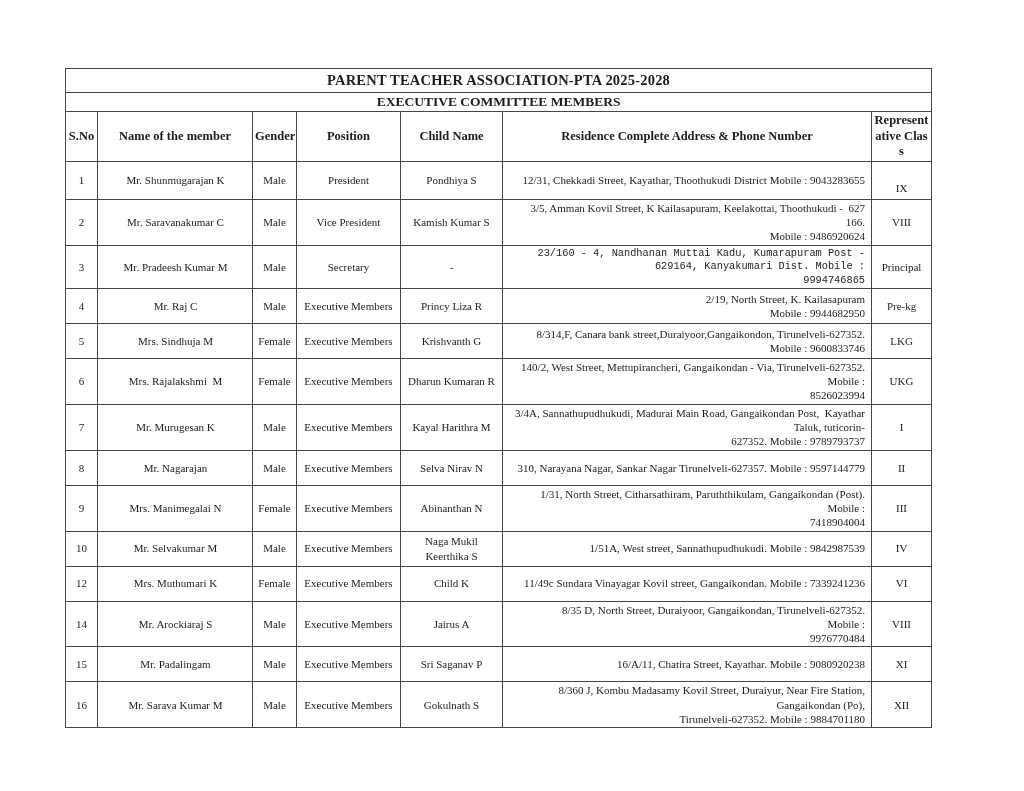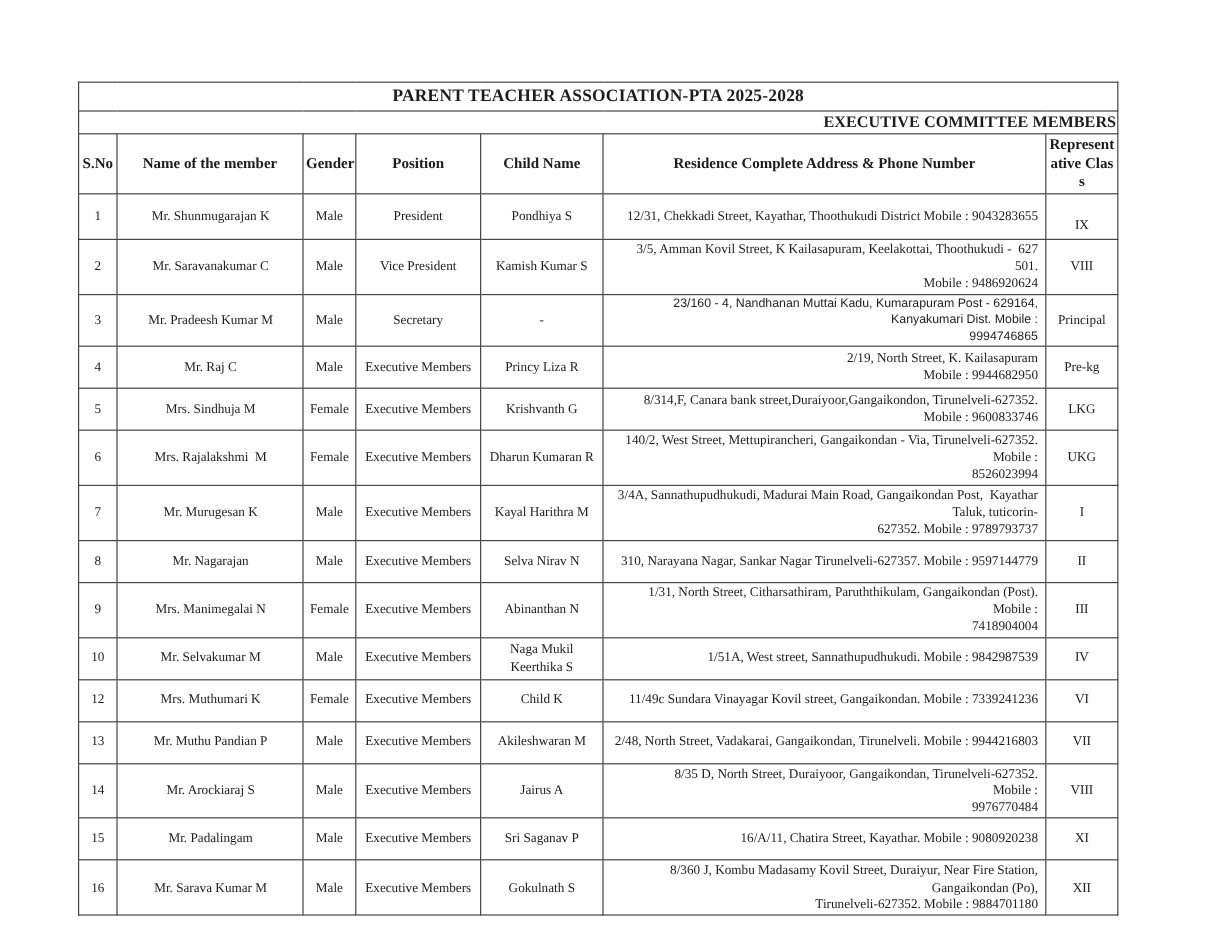--- a/index.html
+++ b/index.html
@@ -33,21 +33,21 @@
   .title-cell {
     font-weight: bold;
     text-align: center;
     font-size: 14.5px;
     height: 21px;
     letter-spacing: 0.2px;
     margin-top: 34px;
   }
   .subtitle-cell {
     font-weight: bold;
-    text-align: right;
+    text-align: center;
     font-size: 13.5px;
     height: 16px;
   }
   thead th {
     font-weight: bold;
     font-size: 12.5px;
     text-align: center;
     vertical-align: middle;
     height: 34px;
     padding: 1px 2px;
@@ -70,21 +70,21 @@
   tbody td.cell-name {
     text-align: center;
     padding-left: 5px;
   }
   tbody td.cell-address {
     padding: 1px 6px;
     text-align: right;
   }
   
   tbody tr:nth-child(3) td.cell-address {
-    font-family: Liberation Sans, sans-serif;
+    font-family: Liberation Mono, monospace;
     font-size: 10.3px;
   }
   
   tbody tr:nth-child(1) td.cell-class {
     vertical-align: bottom;
     padding-bottom: 4px;
   }
 </style>
 </head>
 <body>
@@ -126,21 +126,21 @@
     <td class="cell-child">Pondhiya S</td>
     <td class="cell-address">12/31, Chekkadi Street, Kayathar, Thoothukudi District Mobile : 9043283655</td>
     <td class="cell-class">IX</td>
   </tr>
         <tr>
     <td class="cell-sno">2</td>
     <td class="cell-name">Mr. Saravanakumar C</td>
     <td class="cell-gender">Male</td>
     <td class="cell-position">Vice President</td>
     <td class="cell-child">Kamish Kumar S</td>
-    <td class="cell-address">3/5, Amman Kovil Street, K Kailasapuram, Keelakottai, Thoothukudi -  627 501.
+    <td class="cell-address">3/5, Amman Kovil Street, K Kailasapuram, Keelakottai, Thoothukudi -  627 166.
 Mobile : 9486920624</td>
     <td class="cell-class">VIII</td>
   </tr>
         <tr>
     <td class="cell-sno">3</td>
     <td class="cell-name">Mr. Pradeesh Kumar M</td>
     <td class="cell-gender">Male</td>
     <td class="cell-position">Secretary</td>
     <td class="cell-child">-</td>
     <td class="cell-address">23/160 - 4, Nandhanan Muttai Kadu, Kumarapuram Post - 629164, Kanyakumari Dist. Mobile :
@@ -217,29 +217,20 @@
         <tr>
     <td class="cell-sno">12</td>
     <td class="cell-name">Mrs. Muthumari K</td>
     <td class="cell-gender">Female</td>
     <td class="cell-position">Executive Members</td>
     <td class="cell-child">Child K</td>
     <td class="cell-address">11/49c Sundara Vinayagar Kovil street, Gangaikondan. Mobile : 7339241236</td>
     <td class="cell-class">VI</td>
   </tr>
         <tr>
-    <td class="cell-sno">13</td>
-    <td class="cell-name">Mr. Muthu Pandian P</td>
-    <td class="cell-gender">Male</td>
-    <td class="cell-position">Executive Members</td>
-    <td class="cell-child">Akileshwaran M</td>
-    <td class="cell-address">2/48, North Street, Vadakarai, Gangaikondan, Tirunelveli. Mobile : 9944216803</td>
-    <td class="cell-class">VII</td>
-  </tr>
-        <tr>
     <td class="cell-sno">14</td>
     <td class="cell-name">Mr. Arockiaraj S</td>
     <td class="cell-gender">Male</td>
     <td class="cell-position">Executive Members</td>
     <td class="cell-child">Jairus A</td>
     <td class="cell-address">8/35 D, North Street, Duraiyoor, Gangaikondan, Tirunelveli-627352.             Mobile :
 9976770484</td>
     <td class="cell-class">VIII</td>
   </tr>
         <tr>

